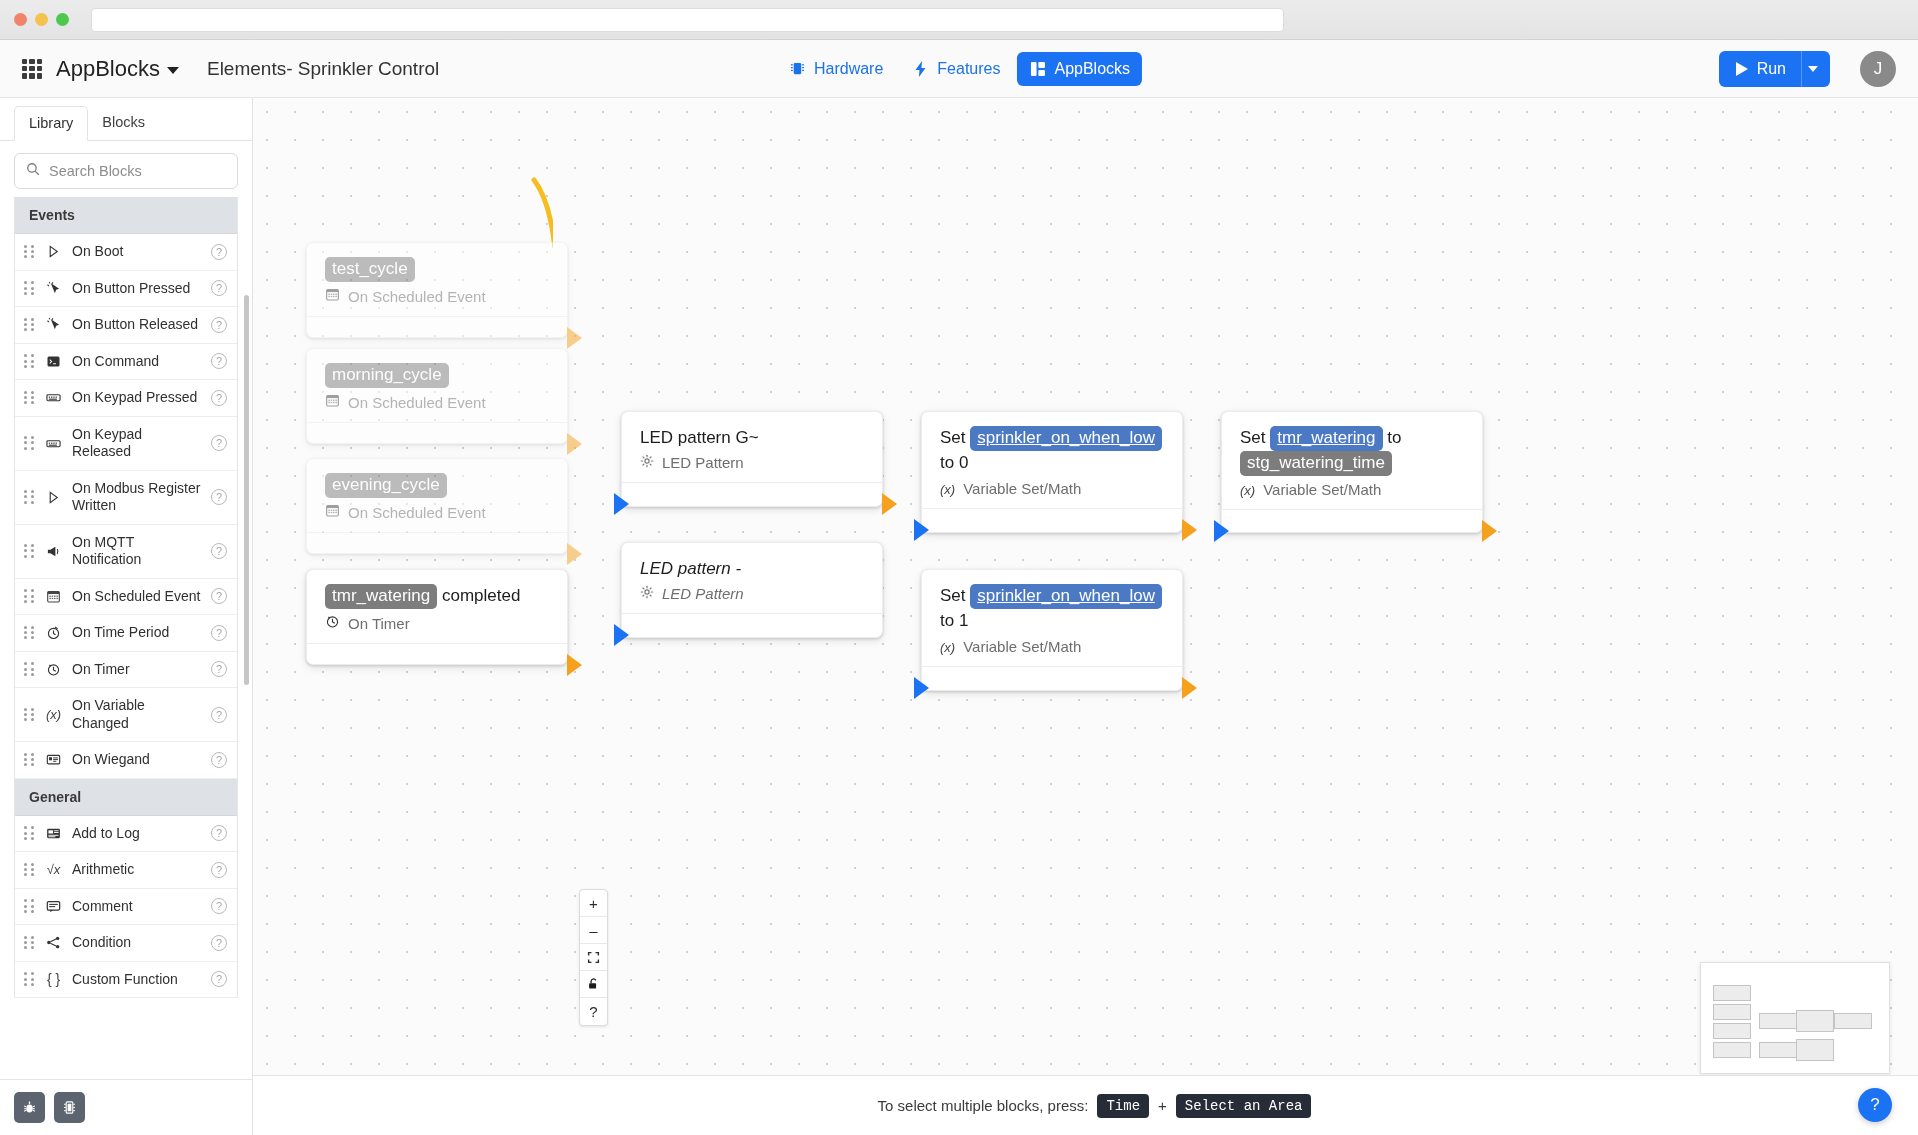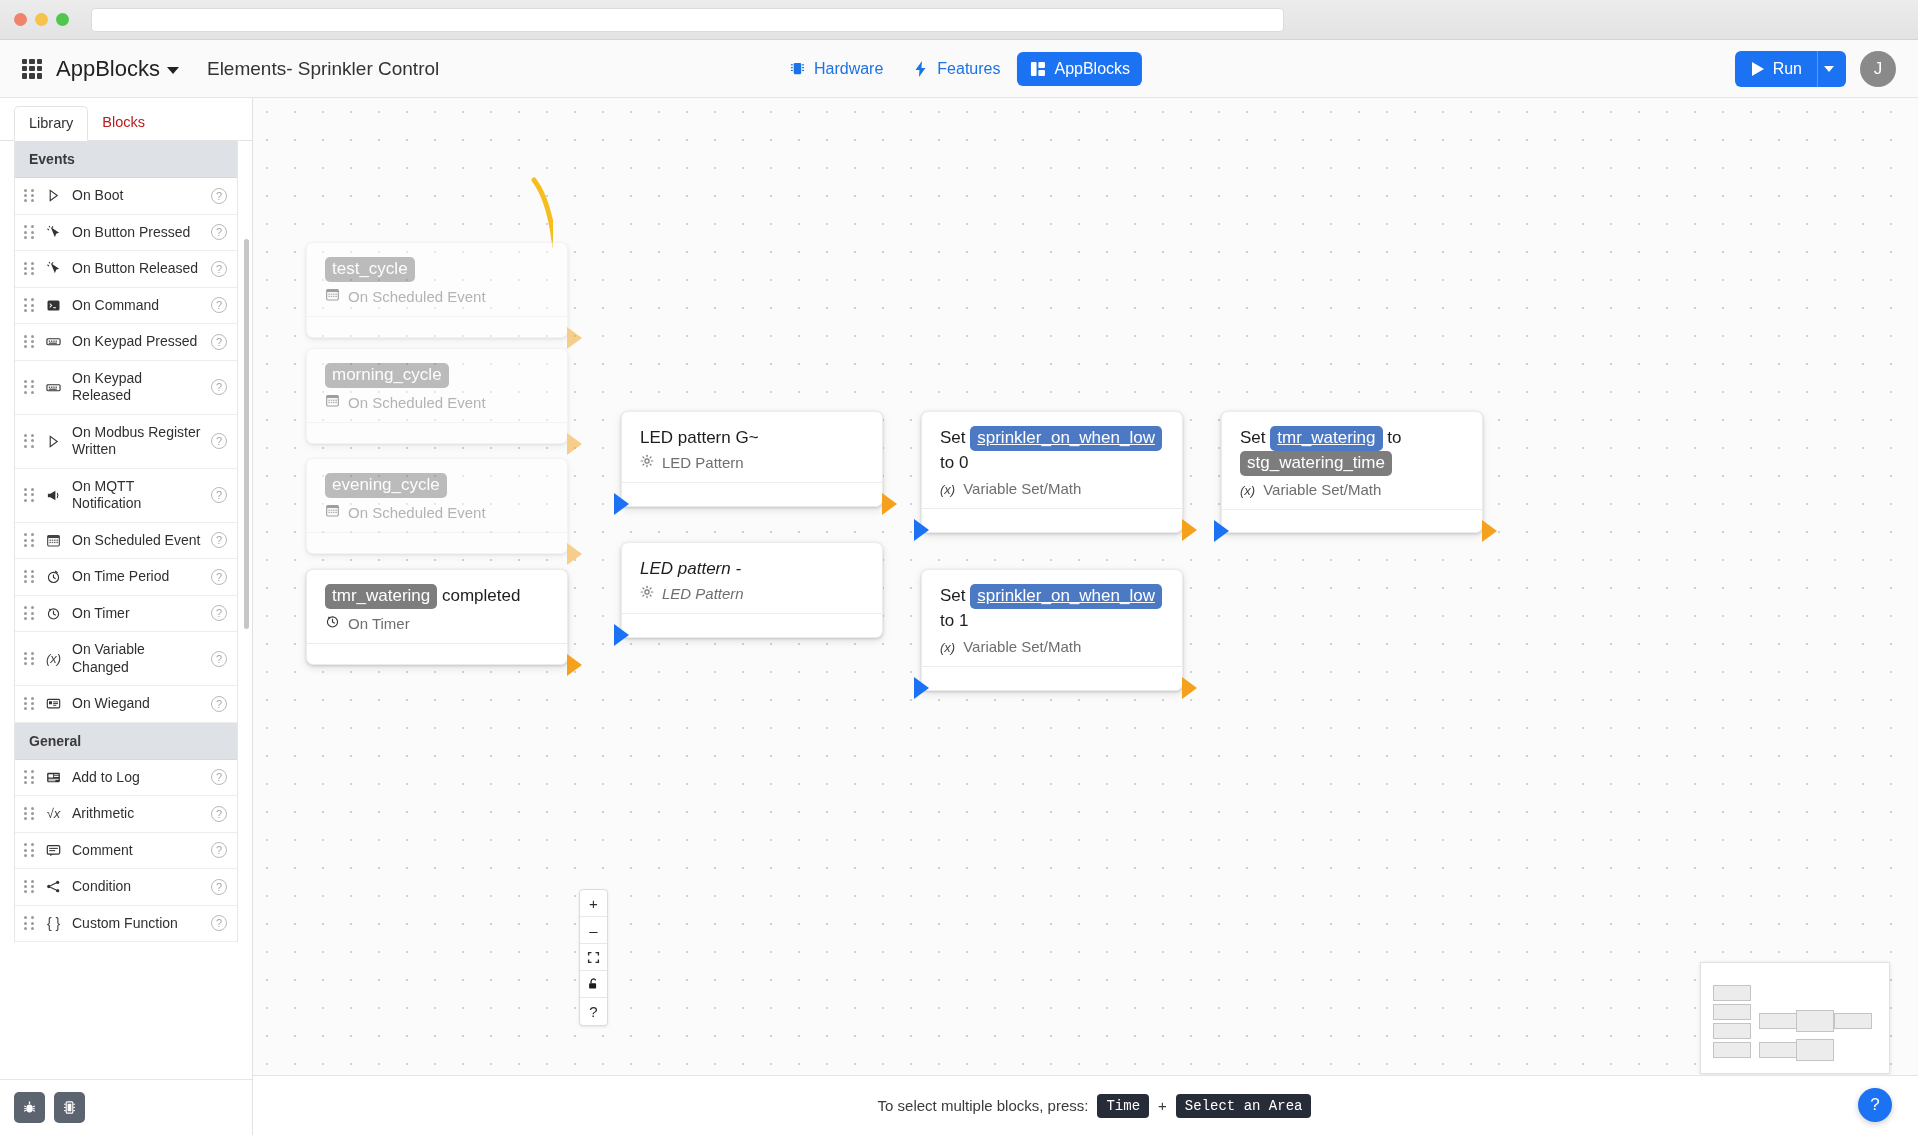--- a/index.html
+++ b/index.html
@@ -59,21 +59,21 @@
     display: flex; align-items: center; gap: 4px;
   }
   .nav-item {
     display: flex; align-items: center; gap: 8px;
     font-size: 16px; color: #1a73e8; padding: 8px 12px;
     border-radius: 6px; cursor: pointer; white-space: nowrap;
   }
   .nav-item.active { background: #1b72f2; color: #fff; }
   .nav-ico { display:inline-flex; align-items:center; justify-content:center; width:18px; height:18px;}
 
-  .topright { margin-left: auto; display: flex; align-items: flex-start; gap: 14px; }
+  .topright { margin-left: auto; display: flex; align-items: flex-start; gap: 30px; }
   .run-group { display: flex; align-items: stretch; background: #1b72f2; border-radius: 6px; overflow: hidden; }
   .run-btn {
     display: flex; align-items: center; gap: 9px;
     color: #fff; font-size: 16px; padding: 9px 15px 9px 17px; cursor: pointer;
   }
   .play-tri { width:0;height:0;border-top:7px solid transparent;border-bottom:7px solid transparent;border-left:12px solid #fff;}
   .run-split {
     display:flex; align-items:center; padding: 0 12px 0 6px; cursor: pointer;
     border-left: 1px solid rgba(255,255,255,.28);
   }
@@ -87,21 +87,21 @@
   
   .body-wrap { display: flex; height: calc(1135px - 40px - 58px); }
 
   
   .sidebar {
     width: 253px; background: #fff; border-right: 1px solid #e2e2e2;
     display: flex; flex-direction: column; position: relative;
   }
   .tabs { display: flex; padding: 8px 14px 0 14px; border-bottom: 1px solid #e3e3e3; }
   .tab {
-    font-size: 14.5px; padding: 8px 14px 9px; cursor: pointer; color: #b91c1c;
+    font-size: 14.5px; padding: 8px 14px 9px; cursor: pointer; color: #404040;
   }
   .tab.active {
     color: #333; background: #fff;
     border: 1px solid #e3e3e3; border-bottom: 1px solid #fff;
     border-radius: 5px 5px 0 0; margin-bottom: -1px;
   }
   .search-wrap { padding: 12px 14px 8px; }
   .search-box {
     display: flex; align-items: center; gap: 9px;
     border: 1px solid #dadada; border-radius: 6px; padding: 8px 11px;
@@ -309,20 +309,31 @@
 </div>
 
 <div class="body-wrap">
 
   <div class="sidebar">
     <div class="tabs">
       <div class="tab active">Library</div>
       <div class="tab">Blocks</div>
     </div>
 
+    <div class="search-wrap">
+      <div class="search-box">
+        <span>
+          <svg width="14" height="14" viewBox="0 0 16 16">
+              <circle cx="6.8" cy="6.8" r="4.8" fill="none" stroke="#7d7d7d" stroke-width="1.5"></circle>
+              <line x1="10.4" y1="10.4" x2="14.6" y2="14.6" stroke="#7d7d7d" stroke-width="1.5"></line>
+            </svg>
+        </span>
+        <input type="text" placeholder="Search Blocks" style="">
+      </div>
+    </div>
 
     <div class="lib-scroll">
       <div class="lib-inner" id="lib-inner">
           <div class="cat-head">Events</div>
           <div class="blk-row">
             <span class="dragdots">
               <i></i>
               <i></i>
               <i></i>
               <i></i>

